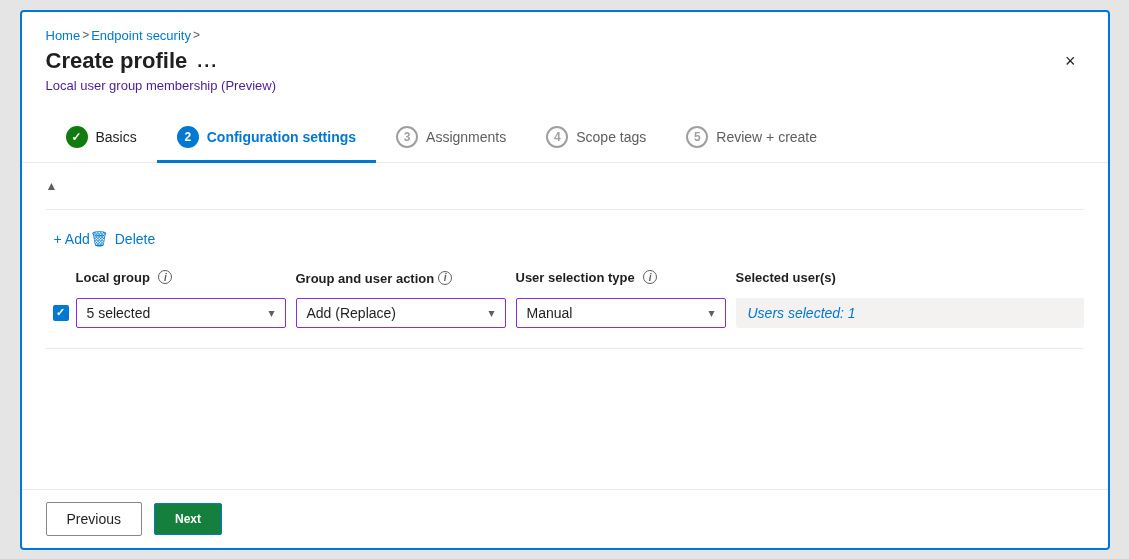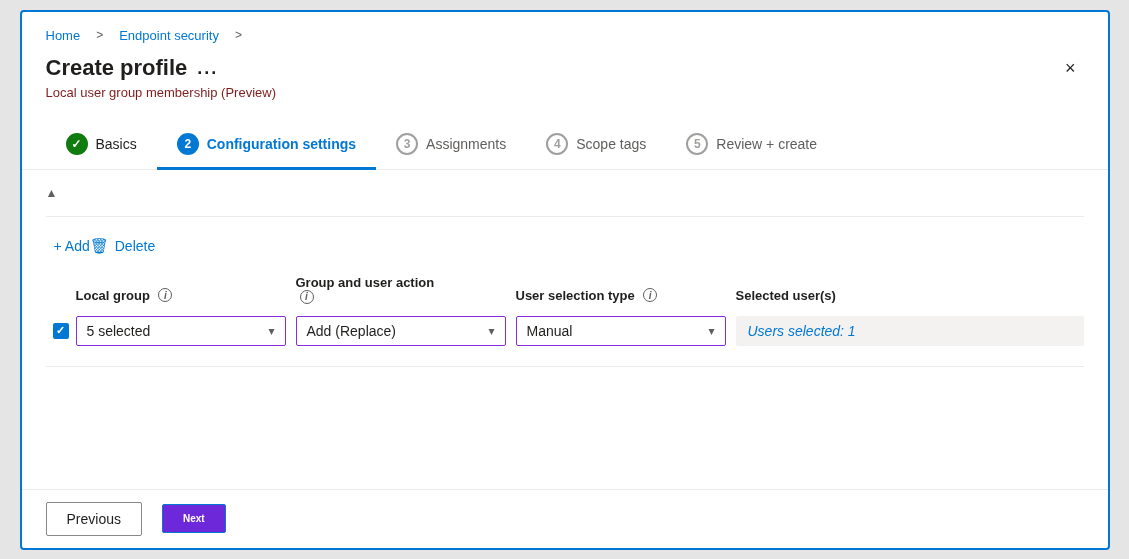--- a/index.html
+++ b/index.html
@@ -18,24 +18,24 @@
     }
 
     .dialog-header {
       padding: 16px 24px 8px 24px;
       border-bottom: none;
     }
 
     .breadcrumb {
       display: flex;
       align-items: center;
-      gap: 16px;
+      gap: 2px;
       font-size: 13px;
       color: #0078d4;
-      margin-bottom: 11px;
+      margin-bottom: 4px;
     }
 
     .breadcrumb span { color: #605e5c; font-size: 12px; }
 
     .title-row {
       display: flex;
       align-items: center;
       justify-content: space-between;
     }
 
@@ -65,21 +65,21 @@
       background: none;
       border: none;
       font-size: 18px;
       color: #201f1e;
       cursor: pointer;
       padding: 4px 8px;
     }
 
     .subtitle {
       font-size: 13px;
-      color: #7f1d1d;
+      color: #4c1d95;
       margin-top: 2px;
     }
 
     .tabs-bar {
       display: flex;
       align-items: center;
       gap: 0;
       padding: 16px 24px 0 24px;
       border-bottom: 1px solid #edebe9;
     }
@@ -264,48 +264,47 @@
       background: #f3f2f1;
       border-radius: 2px;
       cursor: pointer;
     }
 
     .footer {
       padding: 12px 24px;
       border-top: 1px solid #edebe9;
       display: flex;
       align-items: center;
-      gap: 20px;
+      gap: 12px;
       margin-top: auto;
     }
 
     .btn-previous {
       background: #fff;
       border: 1.5px solid #8a8886;
       border-radius: 2px;
       padding: 8px 20px;
       font-size: 14px;
       color: #201f1e;
       cursor: pointer;
     }
 
     .btn-next {
-      background: #6d28d9;
+      background: #15803d;
       border: 1.5px solid #0078d4;
       border-radius: 2px;
       padding: 8px 20px;
-      font-size: 10px;
+      font-size: 12px;
       color: #fff;
       cursor: pointer;
       font-weight: 600;
     }
 
     .col-group-action-header {
       display: flex;
-      flex-direction: column;
       align-items: flex-start;
     }
   </style>
 </head>
 <body>
 
 <div class="dialog">
 
   <div class="dialog-header">
     <div class="breadcrumb">

